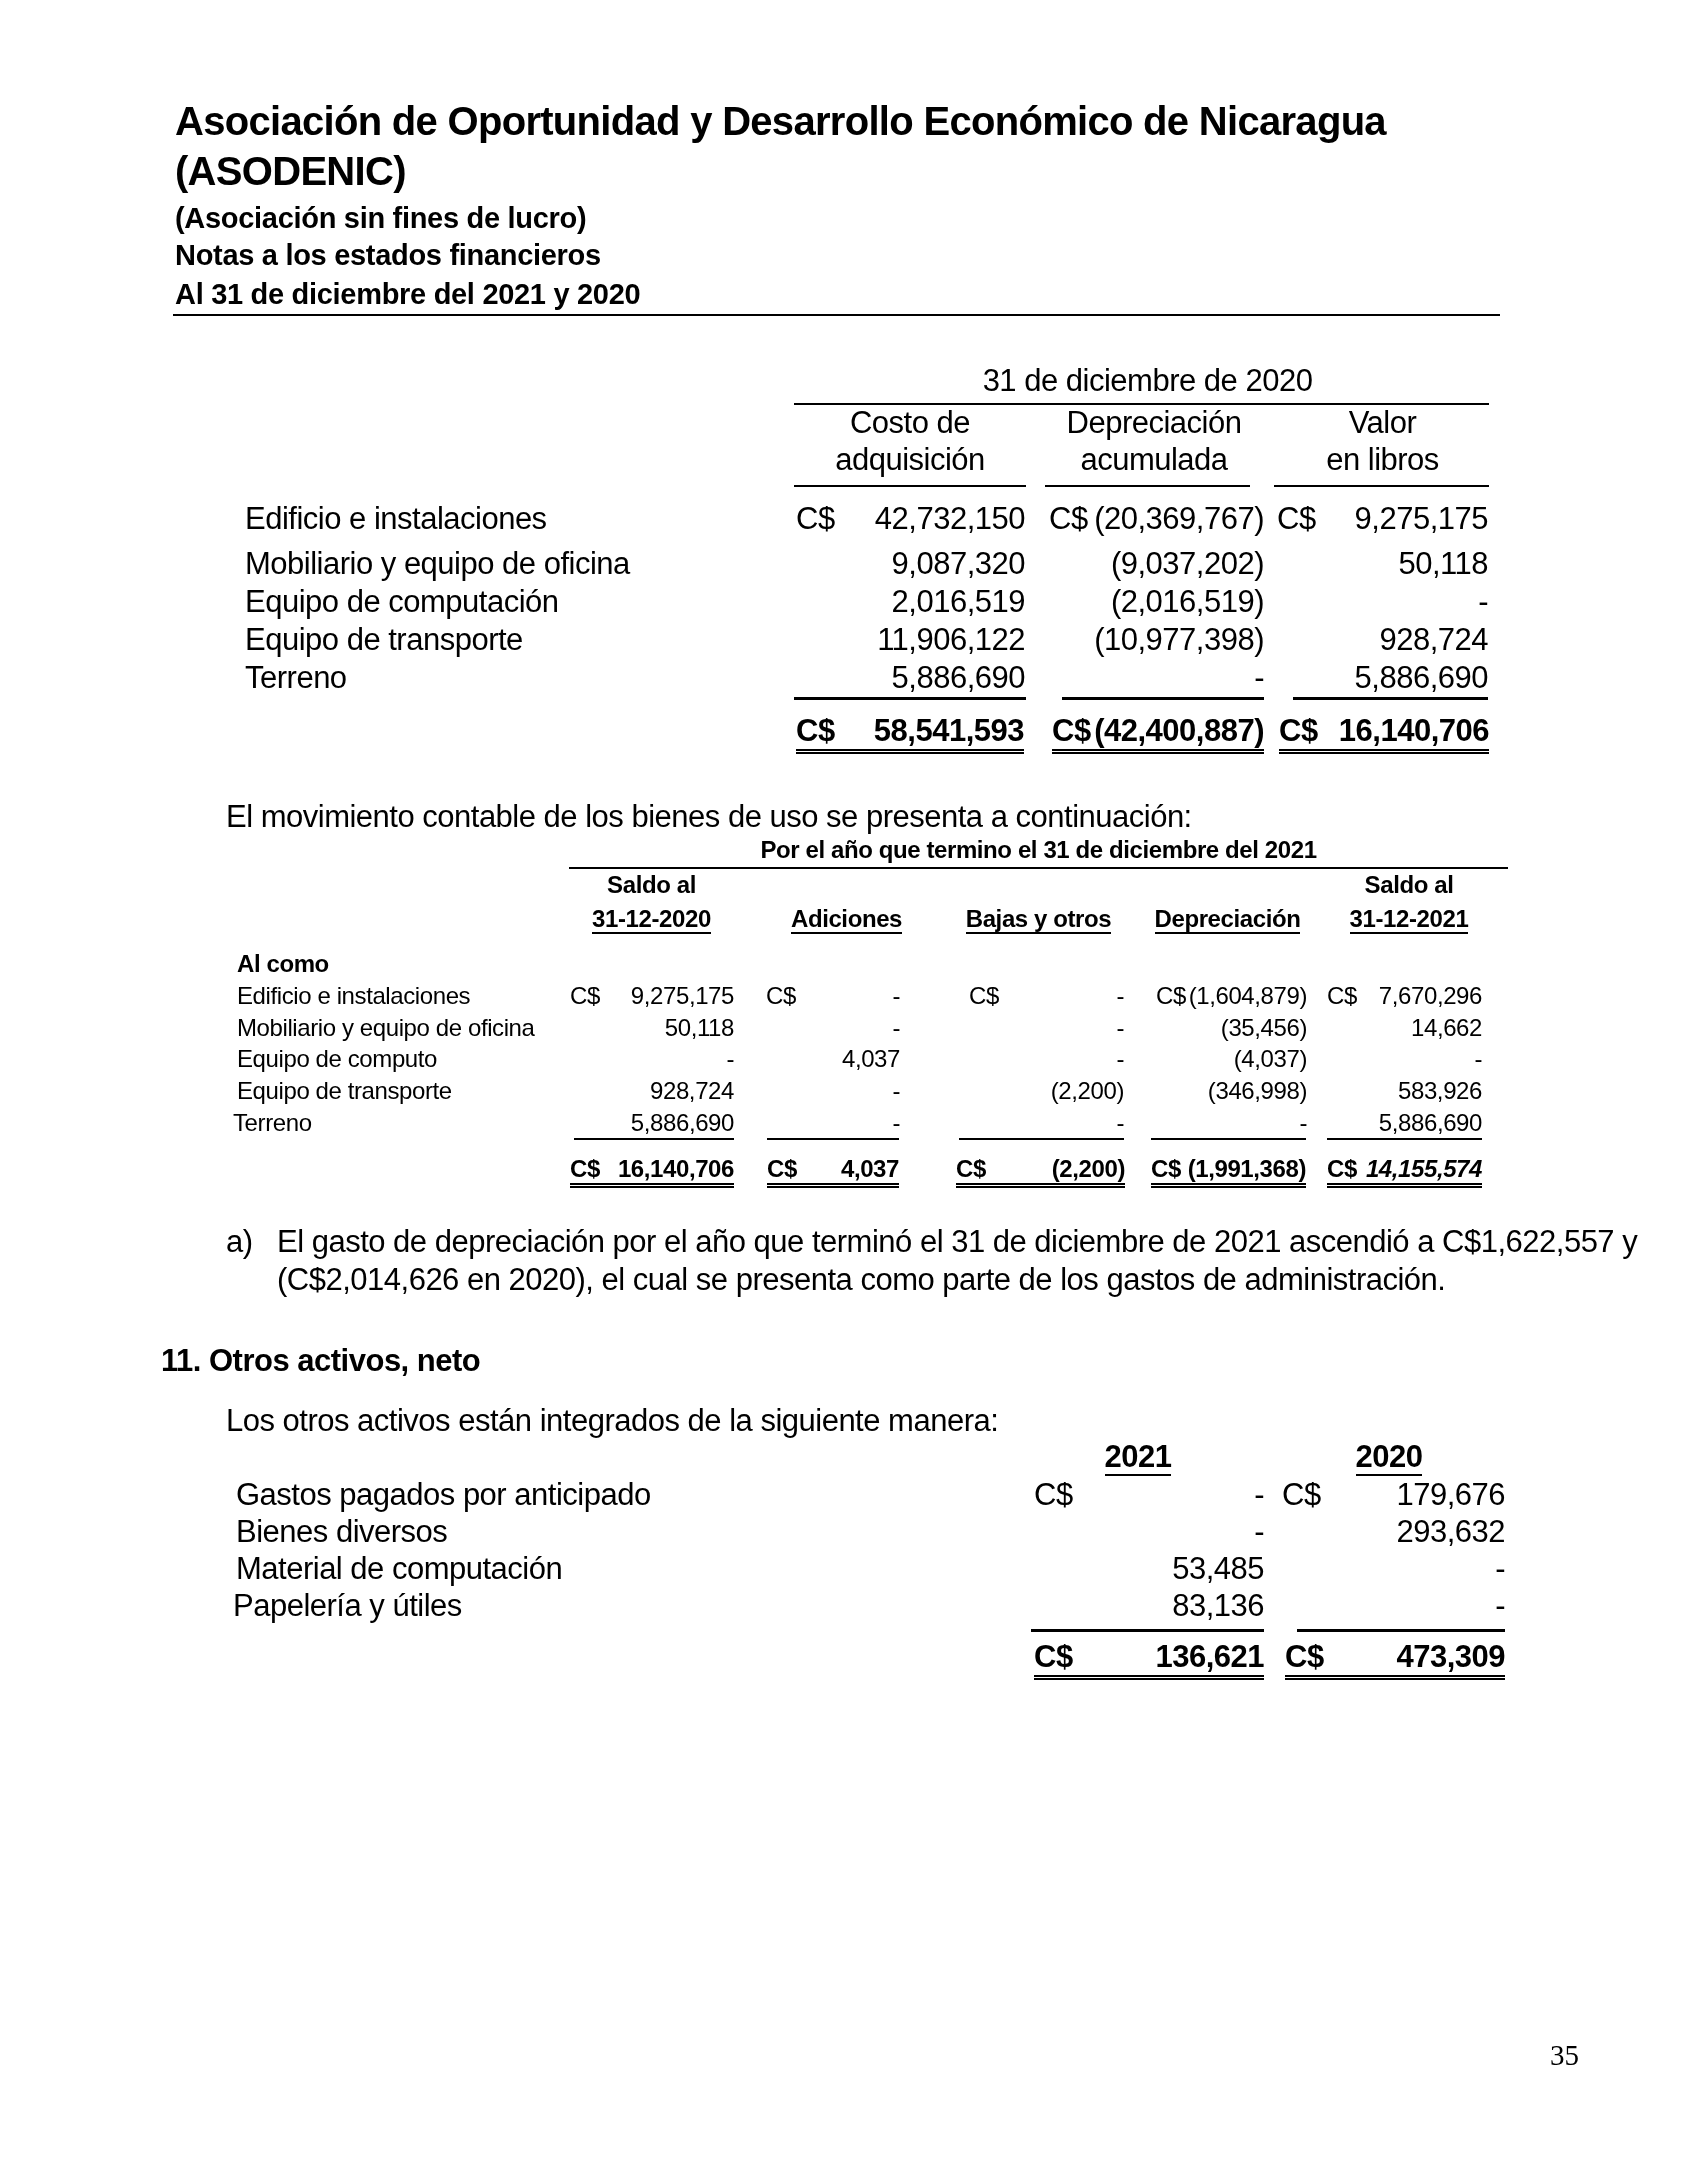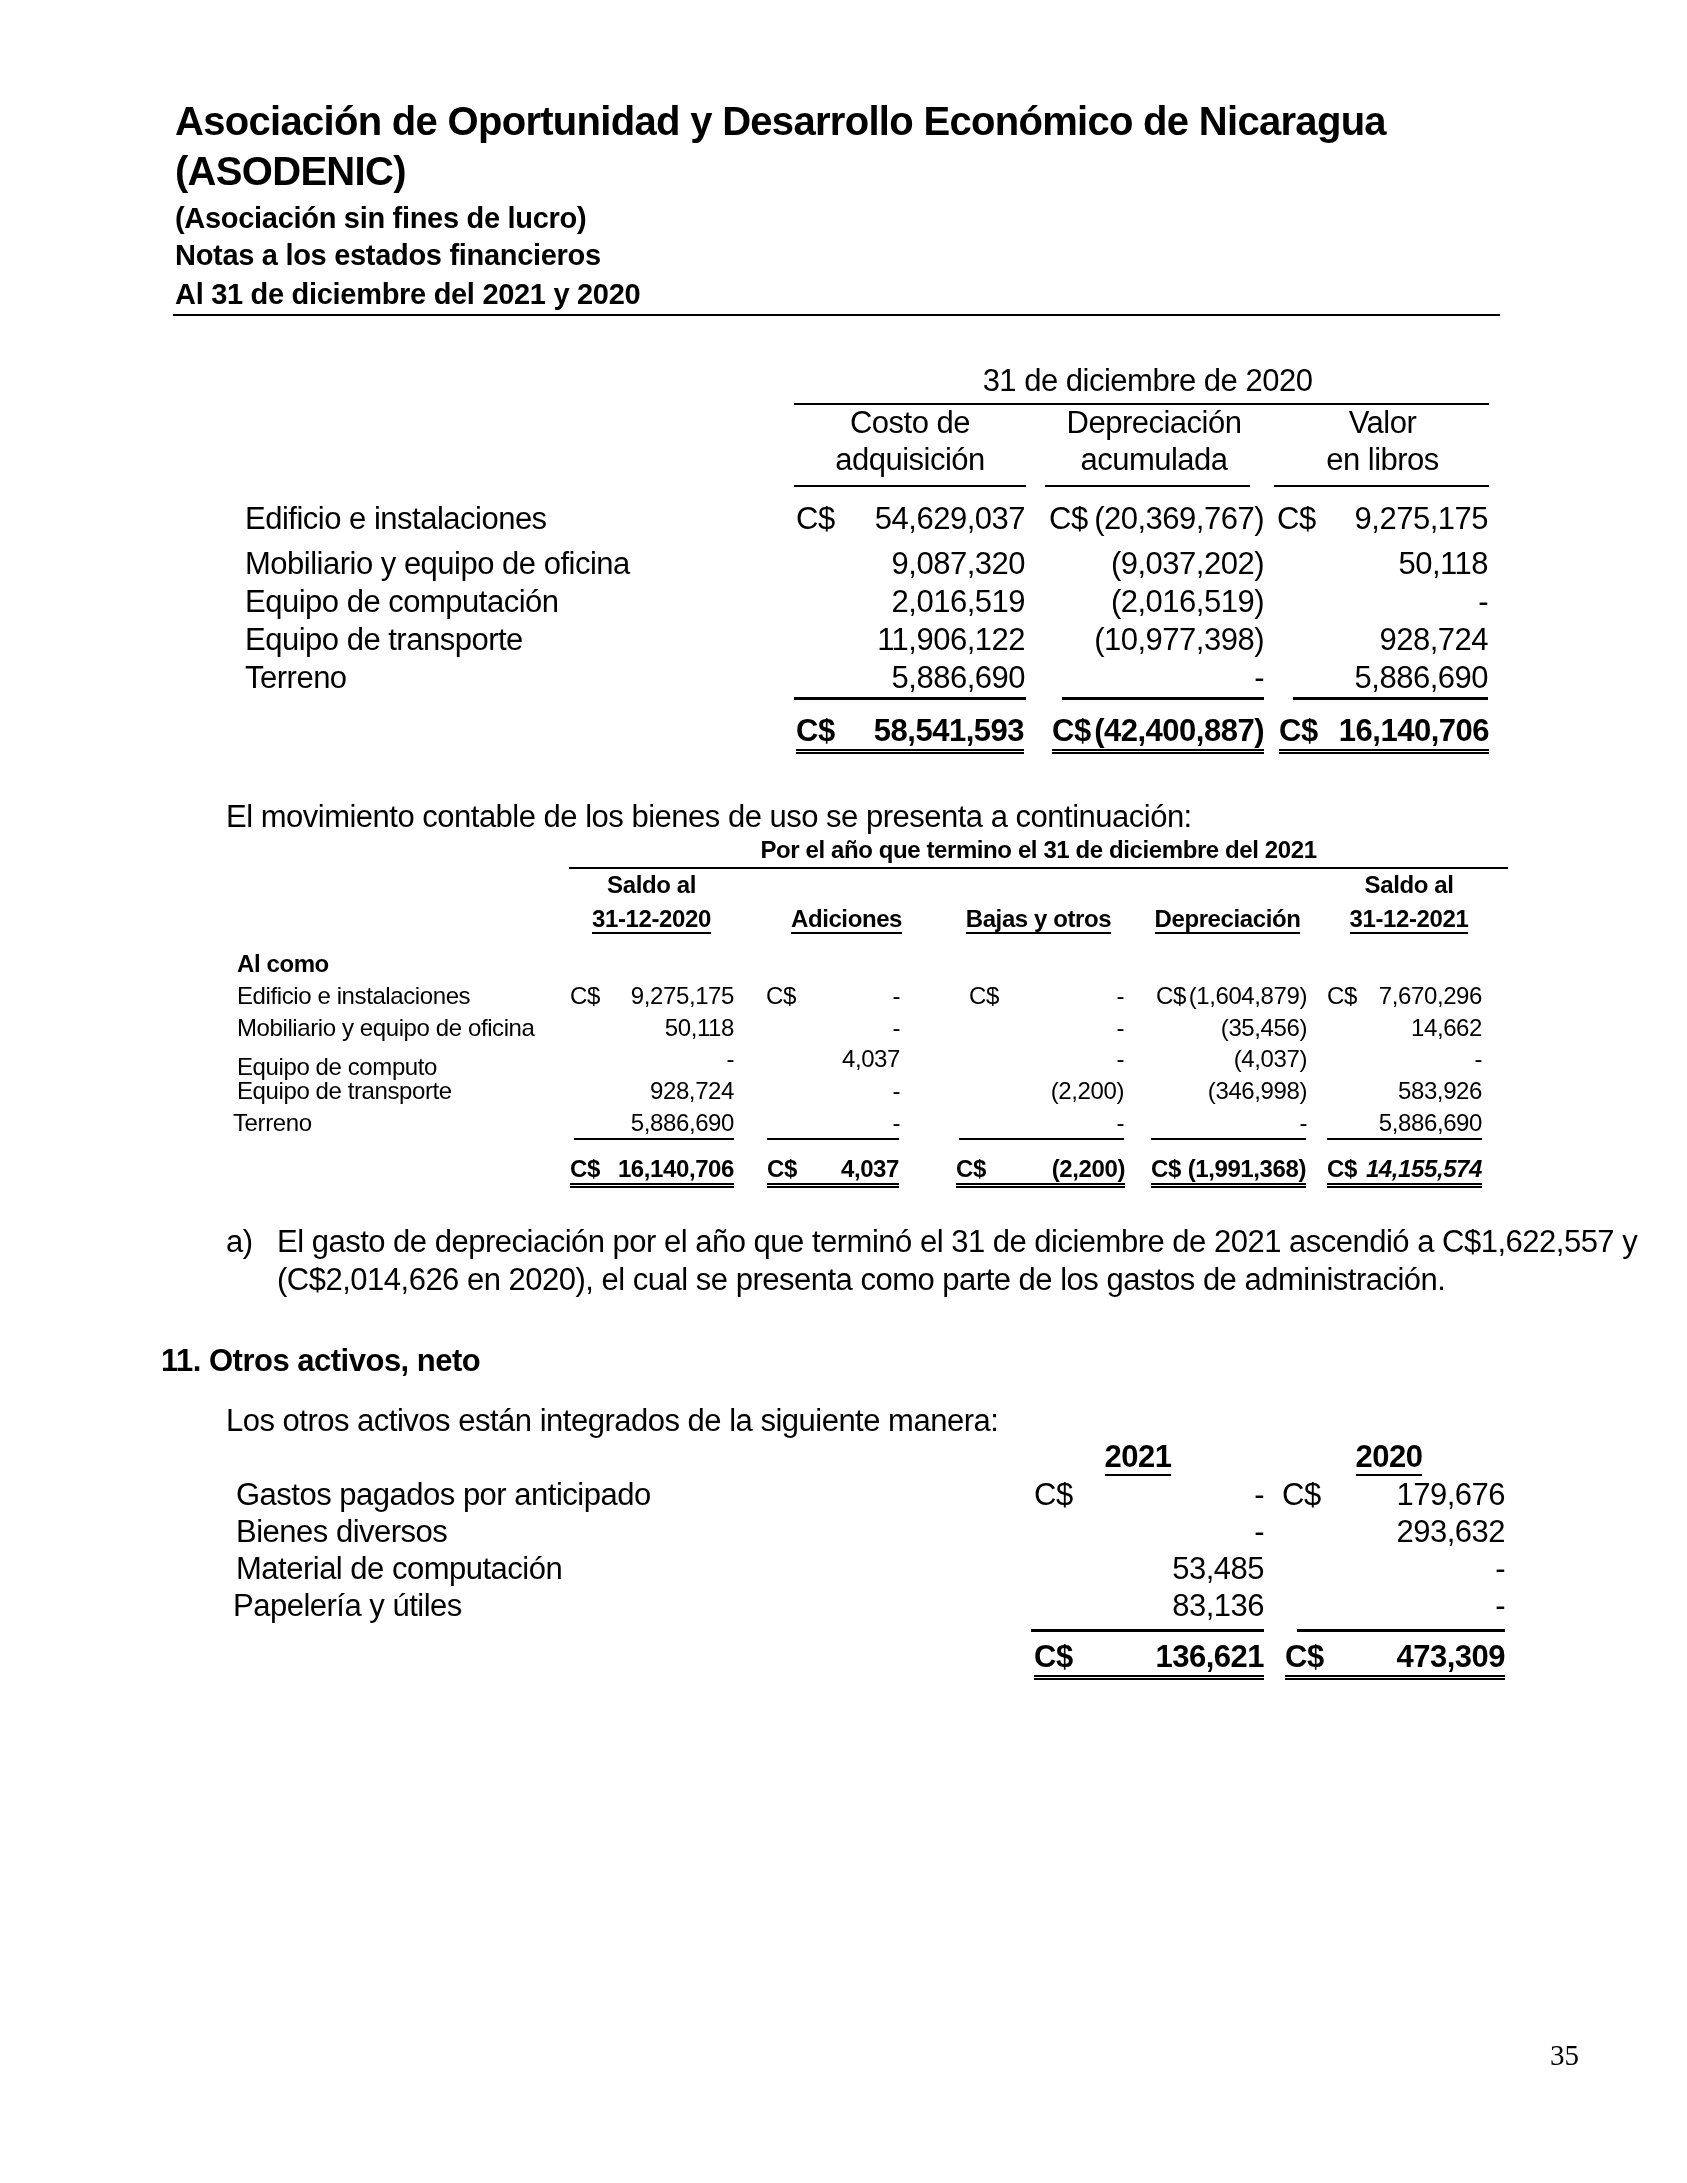--- a/index.html
+++ b/index.html
@@ -40,21 +40,21 @@
 <div class="abs t1 c" style="left:1045px;top:442px;width:218px;">acumulada</div>
 <div class="hr" style="left:1045px;top:485px;width:205px;height:2px;"></div>
 
 <div class="abs t1 c" style="left:1270px;top:405px;width:225px;">Valor</div>
 <div class="abs t1 c" style="left:1270px;top:442px;width:225px;">en libros</div>
 <div class="hr" style="left:1274px;top:485px;width:215px;height:2px;"></div>
 
 <div>
   <div class="abs t1" style="left:245px;top:501px;">Edificio e instalaciones</div>
   <div class="abs t1" style="left:796px;top:501px;">C$</div>
-  <div class="abs t1 r" style="left:860px;top:501px;width:165px;">54,629,037</div>
+  <div class="abs t1 r" style="left:860px;top:501px;width:165px;">42,732,150</div>
   <div class="abs t1" style="left:1049px;top:501px;">C$</div>
   <div class="abs t1 r" style="left:1092px;top:501px;width:172px;">(20,369,767)</div>
   <div class="abs t1" style="left:1277px;top:501px;">C$</div>
   <div class="abs t1 r" style="left:1323px;top:501px;width:165px;">9,275,175</div>
 </div>
 <div>
   <div class="abs t1" style="left:245px;top:546px;">Mobiliario y equipo de oficina</div>
   <div class="abs t1 r" style="left:860px;top:546px;width:165px;">9,087,320</div>
   <div class="abs t1 r" style="left:1092px;top:546px;width:172px;">(9,037,202)</div>
   <div class="abs t1 r" style="left:1323px;top:546px;width:165px;">50,118</div>
@@ -125,21 +125,21 @@
 </div>
 <div>
   <div class="abs t2" style="left:237px;top:1014px;">Mobiliario y equipo de oficina</div>
   <div class="abs t2 r" style="left:595px;top:1014px;width:139px;">50,118</div>
   <div class="abs t2 r" style="left:794px;top:1014px;width:106px;">-</div>
   <div class="abs t2 r" style="left:992px;top:1014px;width:132px;">-</div>
   <div class="abs t2 r" style="left:1178px;top:1014px;width:129px;">(35,456)</div>
   <div class="abs t2 r" style="left:1350px;top:1014px;width:132px;">14,662</div>
 </div>
 <div>
-  <div class="abs t2" style="left:237px;top:1045px;margin-top:8px;">Equipo de computo</div>
+  <div class="abs t2" style="left:237px;top:1045px;">Equipo de computo</div>
   <div class="abs t2 r" style="left:595px;top:1045px;width:139px;">-</div>
   <div class="abs t2 r" style="left:794px;top:1045px;width:106px;">4,037</div>
   <div class="abs t2 r" style="left:992px;top:1045px;width:132px;">-</div>
   <div class="abs t2 r" style="left:1178px;top:1045px;width:129px;">(4,037)</div>
   <div class="abs t2 r" style="left:1350px;top:1045px;width:132px;">-</div>
 </div>
 <div>
   <div class="abs t2" style="left:237px;top:1077px;">Equipo de transporte</div>
   <div class="abs t2 r" style="left:595px;top:1077px;width:139px;">928,724</div>
   <div class="abs t2 r" style="left:794px;top:1077px;width:106px;">-</div>

